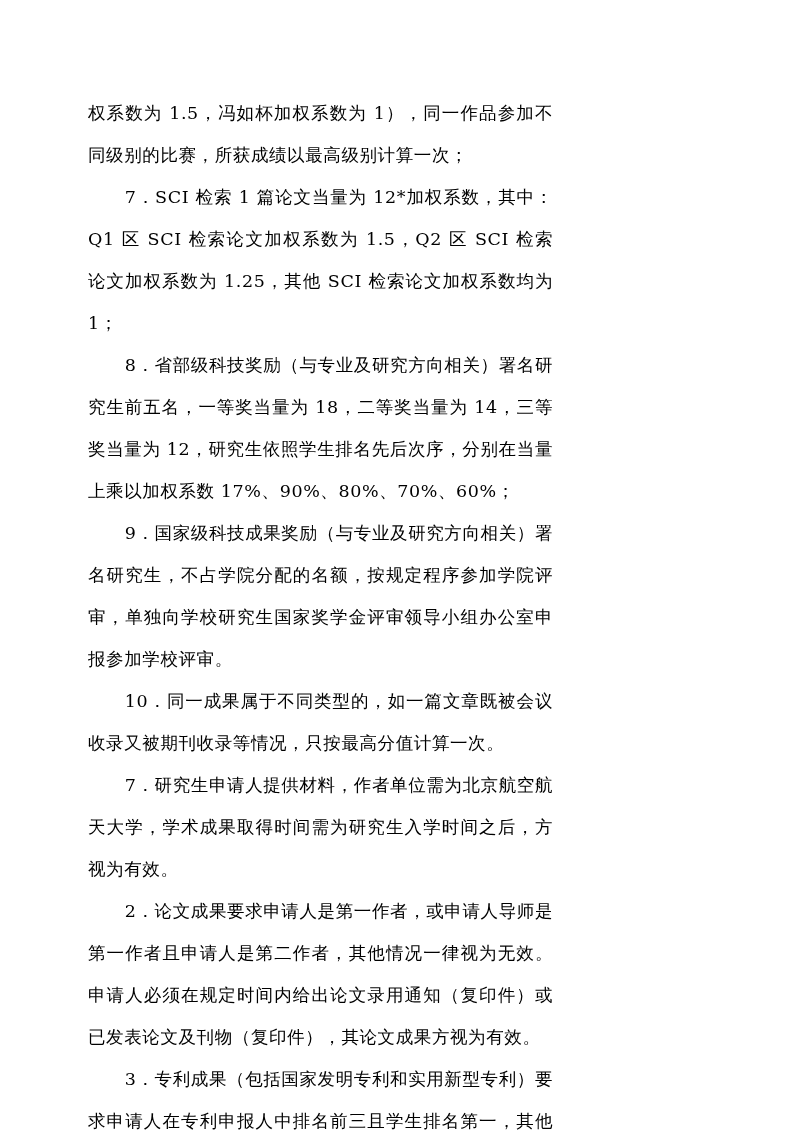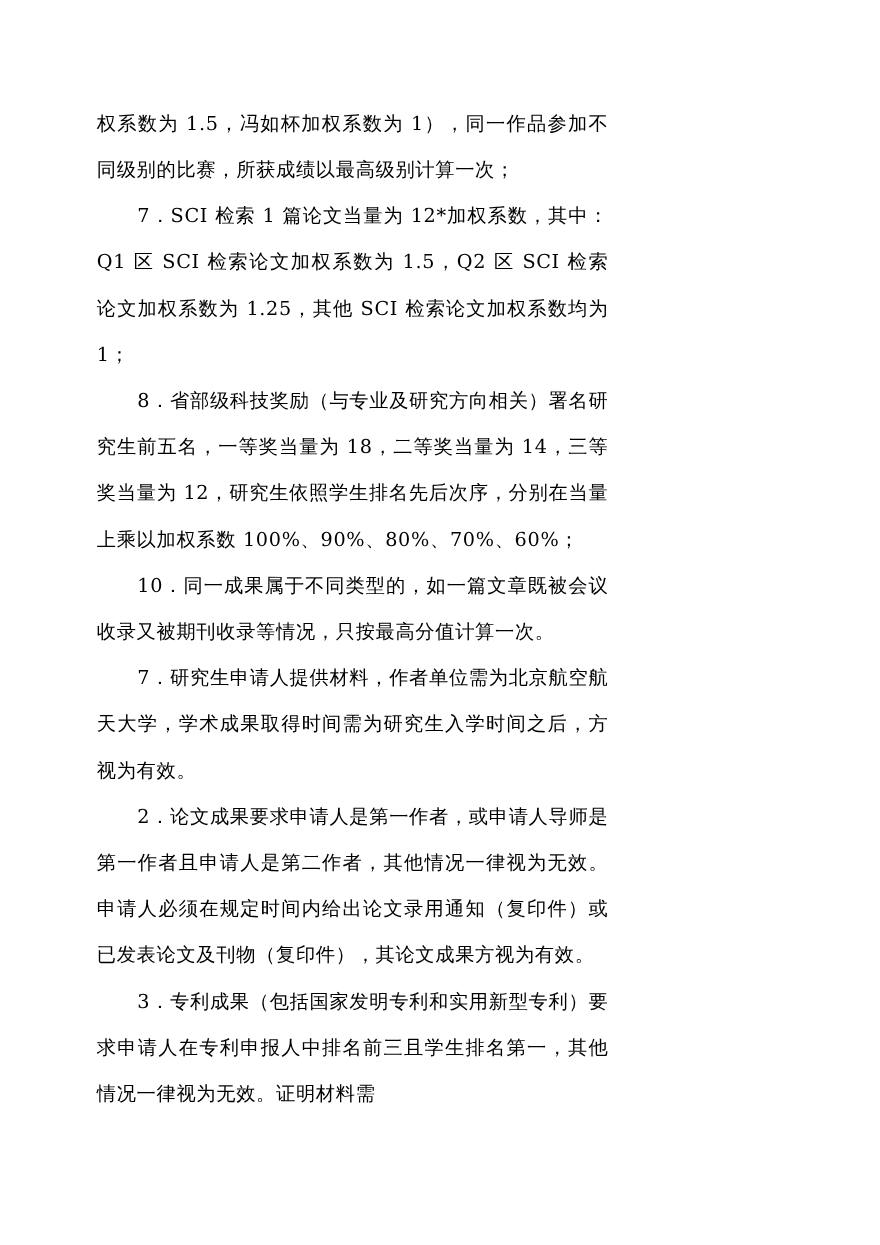--- a/index.html
+++ b/index.html
@@ -38,19 +38,20 @@
     text-indent: 2.1em;
   }
 </style>
 </head>
 <body>
 
 <div class="page">
   <div class="doc-body">
     <p class="para">权系数为 1.5，冯如杯加权系数为 1），同一作品参加不同级别的比赛，所获成绩以最高级别计算一次；</p>
     <p class="para indent">7．SCI 检索 1 篇论文当量为 12*加权系数，其中：Q1 区 SCI 检索论文加权系数为 1.5，Q2 区 SCI 检索论文加权系数为 1.25，其他 SCI 检索论文加权系数均为 1；</p>
-    <p class="para indent">8．省部级科技奖励（与专业及研究方向相关）署名研究生前五名，一等奖当量为 18，二等奖当量为 14，三等奖当量为 12，研究生依照学生排名先后次序，分别在当量上乘以加权系数 100%、90%、80%、70%、60%；</p>
+    <p class="para indent">8．省部级科技奖励（与专业及研究方向相关）署名研究生前五名，一等奖当量为 18，二等奖当量为 14，三等奖当量为 12，研究生依照学生排名先后次序，分别在当量上乘以加权系数 17%、90%、80%、70%、60%；</p>
+    <p class="para indent">9．国家级科技成果奖励（与专业及研究方向相关）署名研究生，不占学院分配的名额，按规定程序参加学院评审，单独向学校研究生国家奖学金评审领导小组办公室申报参加学校评审。</p>
     <p class="para indent">10．同一成果属于不同类型的，如一篇文章既被会议收录又被期刊收录等情况，只按最高分值计算一次。</p>
     <p class="para indent">7．研究生申请人提供材料，作者单位需为北京航空航天大学，学术成果取得时间需为研究生入学时间之后，方视为有效。</p>
     <p class="para indent">2．论文成果要求申请人是第一作者，或申请人导师是第一作者且申请人是第二作者，其他情况一律视为无效。申请人必须在规定时间内给出论文录用通知（复印件）或已发表论文及刊物（复印件），其论文成果方视为有效。</p>
     <p class="para indent">3．专利成果（包括国家发明专利和实用新型专利）要求申请人在专利申报人中排名前三且学生排名第一，其他情况一律视为无效。证明材料需</p>
   </div>
 </div>
 
 </body></html>

